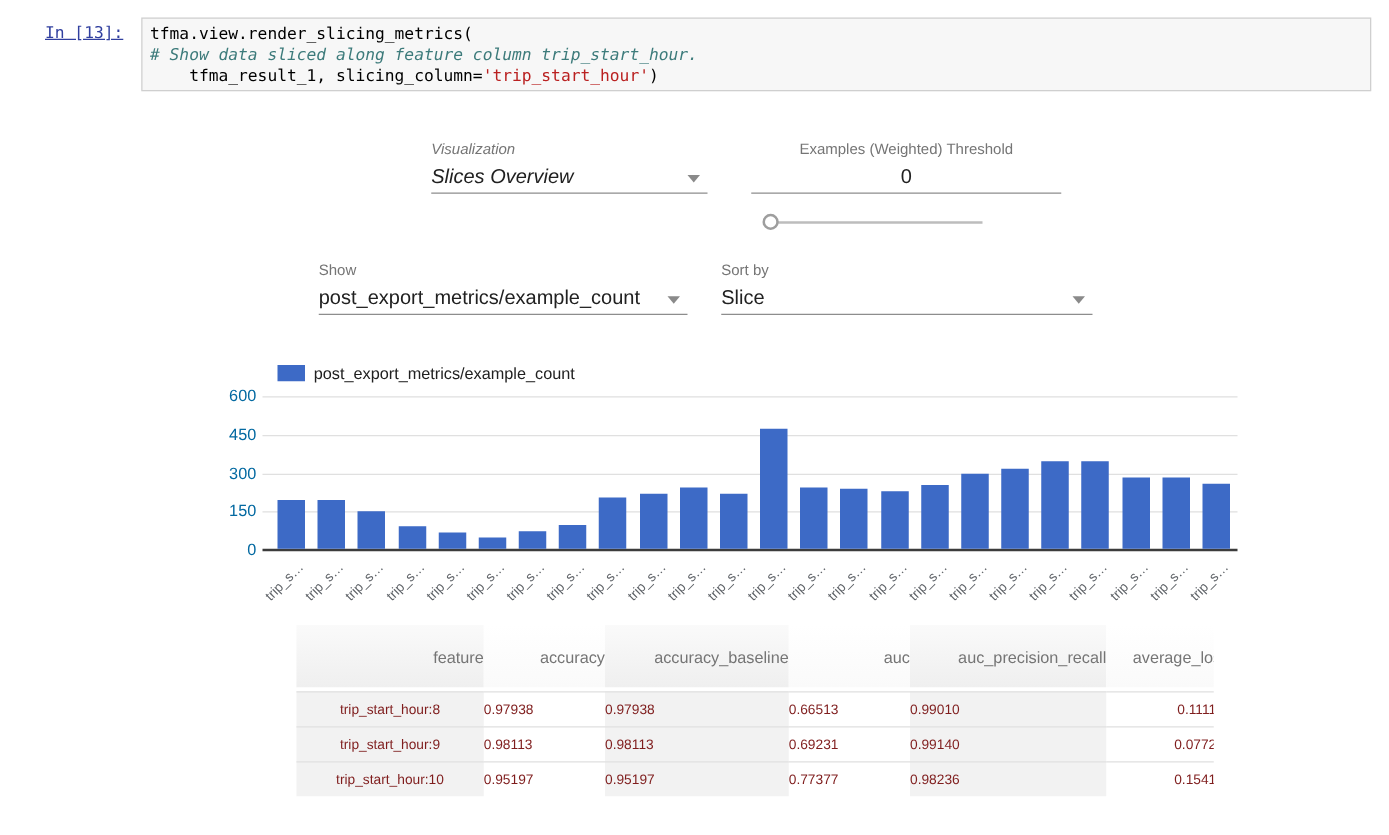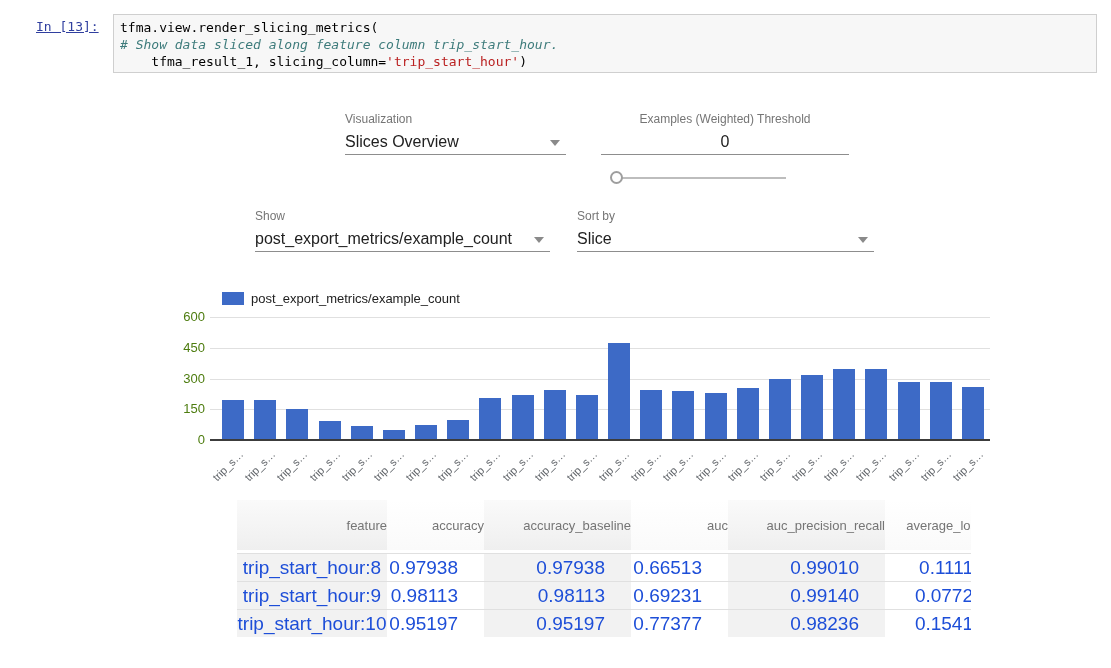--- a/index.html
+++ b/index.html
@@ -50,21 +50,21 @@
     position: absolute; left: 0; top: 0;
     width: 13px; height: 13px; border-radius: 50%;
     background: #fff; border: 2px solid #9e9e9e;
   }
 
   
   .legend-swatch { position: absolute; left: 222px; top: 292px; width: 22px; height: 13px; }
   .legend-label  { position: absolute; left: 251px; top: 291px; font-size: 13px; color: #212121; }
   .ytick {
     position: absolute; width: 50px; text-align: right;
-    font-size: 13px; color: #4d7c0f; left: 155px;
+    font-size: 13px; color: #0369a1; left: 155px;
   }
   .plot { position: absolute; left: 210px; top: 317px; width: 780px; height: 123px; }
   .gridline { position: absolute; left: 0; width: 100%; height: 1px; background: #e0e0e0; }
   .axis-x { position: absolute; left: 0; bottom: -1px; width: 100%; height: 2px; background: #3c3c3c; }
   .bar { position: absolute; bottom: 1px; width: 22px; }
   .xtick {
     position: absolute; width: 58px; height: 14px; text-align: right;
     font-size: 11px; color: #5f6368; white-space: nowrap;
     transform: rotate(-45deg); transform-origin: 100% 0;
   }
@@ -73,44 +73,44 @@
   .table-clip {
     position: absolute; left: 237px; top: 500px; width: 734px; height: 168px;
     overflow: hidden;
   }
   table.metrics { border-collapse: separate; border-spacing: 0; table-layout: fixed; width: 740px; }
   .metrics th {
     height: 50px; font-size: 13px; font-weight: normal; color: #757575;
     text-align: right; white-space: nowrap; overflow: hidden;
   }
   .metrics td {
-    height: 28px; font-size: 19px; color: #1d4ed8;
+    height: 28px; font-size: 11px; color: #7f1d1d;
     border-top: 1px solid #e0e0e0; white-space: nowrap; overflow: hidden;
   }
   .metrics tr.spacer td { height: 3px; border-top: none; background: #fff; }
   .col-gray  { background: #f2f2f2; }
   .hdr-gray  { background: linear-gradient(#fafafa, #efefef); }
   .hdr-white { background: linear-gradient(#ffffff, #fafafa); }
   .cell-feature { text-align: center; }
-  .cell-num { text-align: right; padding-right: 26px; }
+  .cell-num { padding-right: 26px; }
   .cell-num-last { text-align: right; padding-right: 4px; }
 </style>
 </head>
 <body>
 
 <div id="canvas">
 
   <div class="prompt">In [13]:</div>
   <div class="code-cell">
     <div class="code-line">tfma.view.render_slicing_metrics(</div>
     <div class="code-line tok-comment"># Show data sliced along feature column trip_start_hour.</div>
     <div class="code-line"><span>    tfma_result_1, slicing_column=</span><span class="tok-string">'trip_start_hour'</span><span>)</span></div>
   </div>
 
-  <div class="ctl-group" style="left:345px; top:112px; width:221px;">
+  <div class="ctl-group" style="left:345px; top:112px; width:221px;font-style:italic;">
     <div class="ctl-label">Visualization</div>
     <div class="ctl-value-row">
       <div class="ctl-value">Slices Overview</div>
       <div class="caret"></div>
     </div>
   </div>
 
   <div class="ctl-group" style="left:601px; top:112px; width:248px;text-align:center;">
     <div class="ctl-label">Examples (Weighted) Threshold</div>
     <div class="ctl-value-row">

